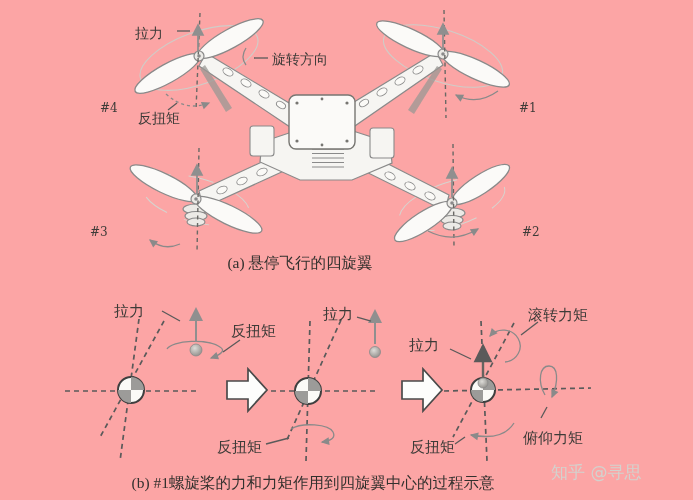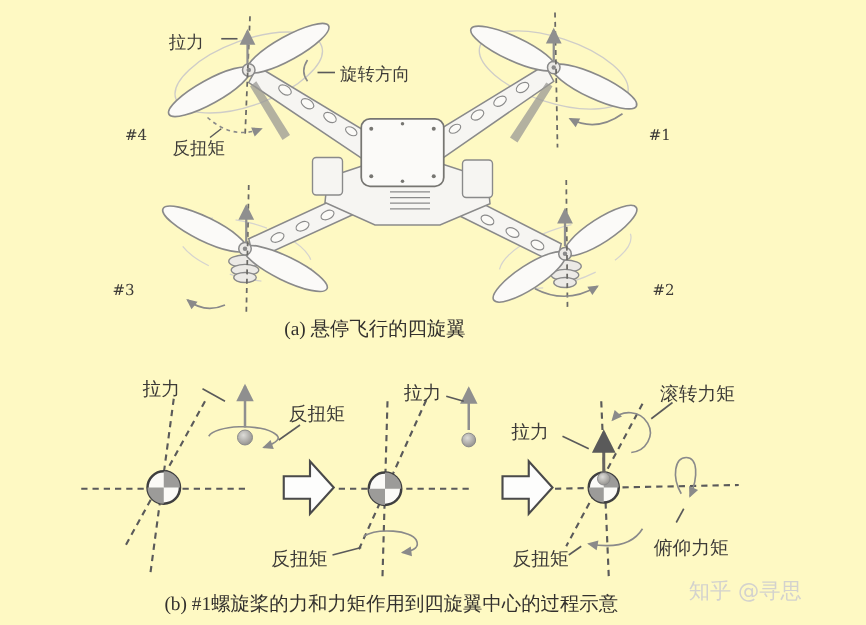--- a/index.html
+++ b/index.html
@@ -1,18 +1,18 @@
 <!DOCTYPE html>
 <html><head>
 <meta charset="utf-8">
 <style>
   html,body{margin:0;padding:0;}
   .page{
     position:relative;width:693px;height:500px;
-    background:#fef9c3;
+    background:#fca5a5;
     font-family:"Liberation Serif","DejaVu Serif",serif;
     overflow:hidden;
   }
   svg text{fill:#3d3b38;}
   .lbl{font-size:14px;}
   .lblb{font-size:15px;}
   .num{font-size:12px;font-family:"DejaVu Serif",serif;}
   .cap{font-size:15.5px;fill:#33312e;}
   .wm{font-size:17px;fill:#d3d2ce;font-family:"DejaVu Sans",sans-serif;}
   .sketch{stroke:#8a8a8a;fill:none;stroke-width:1.3;}

